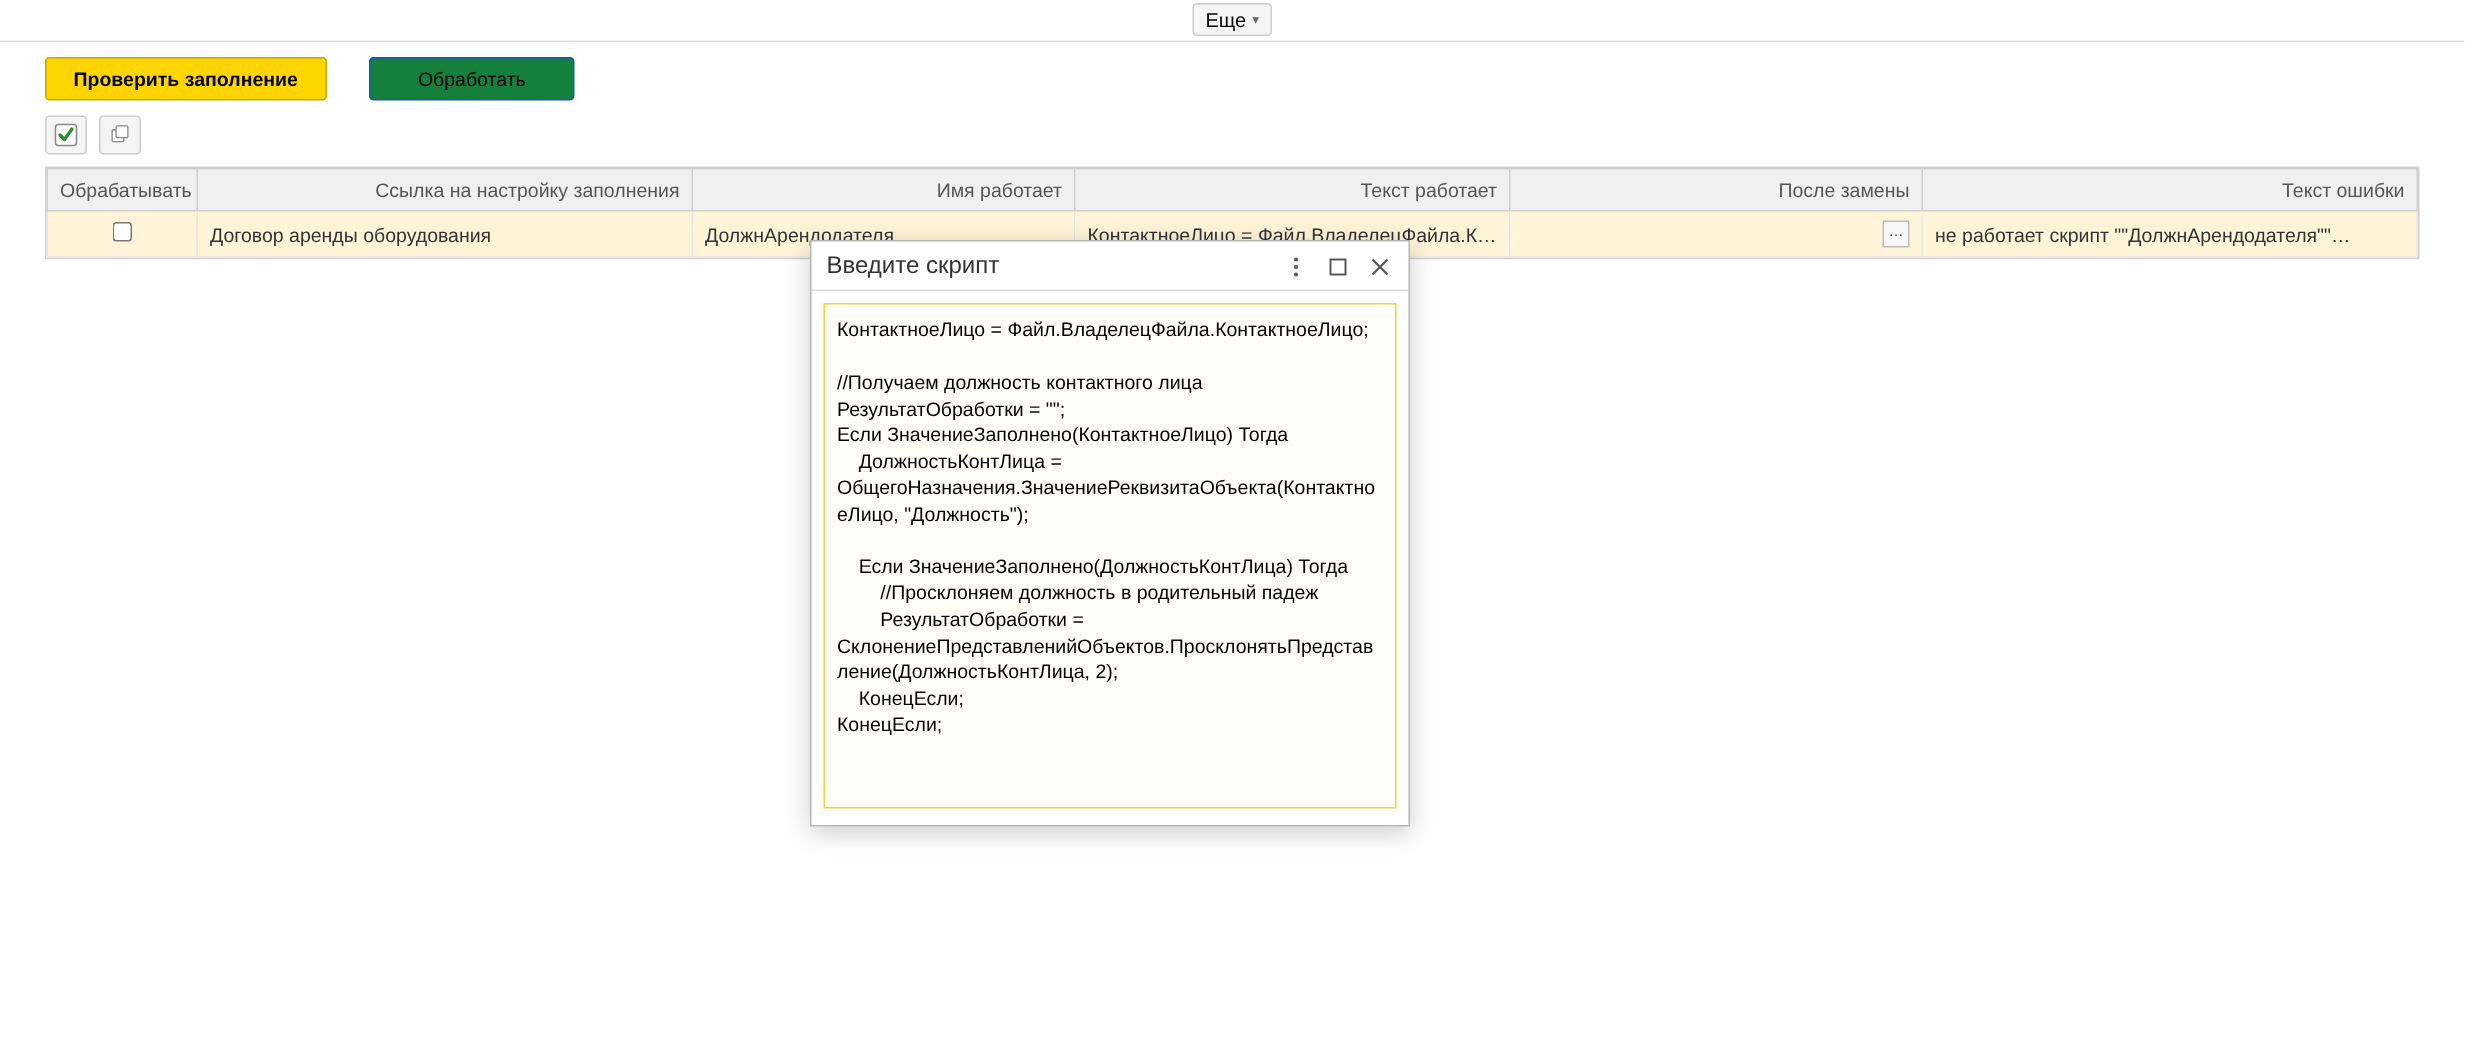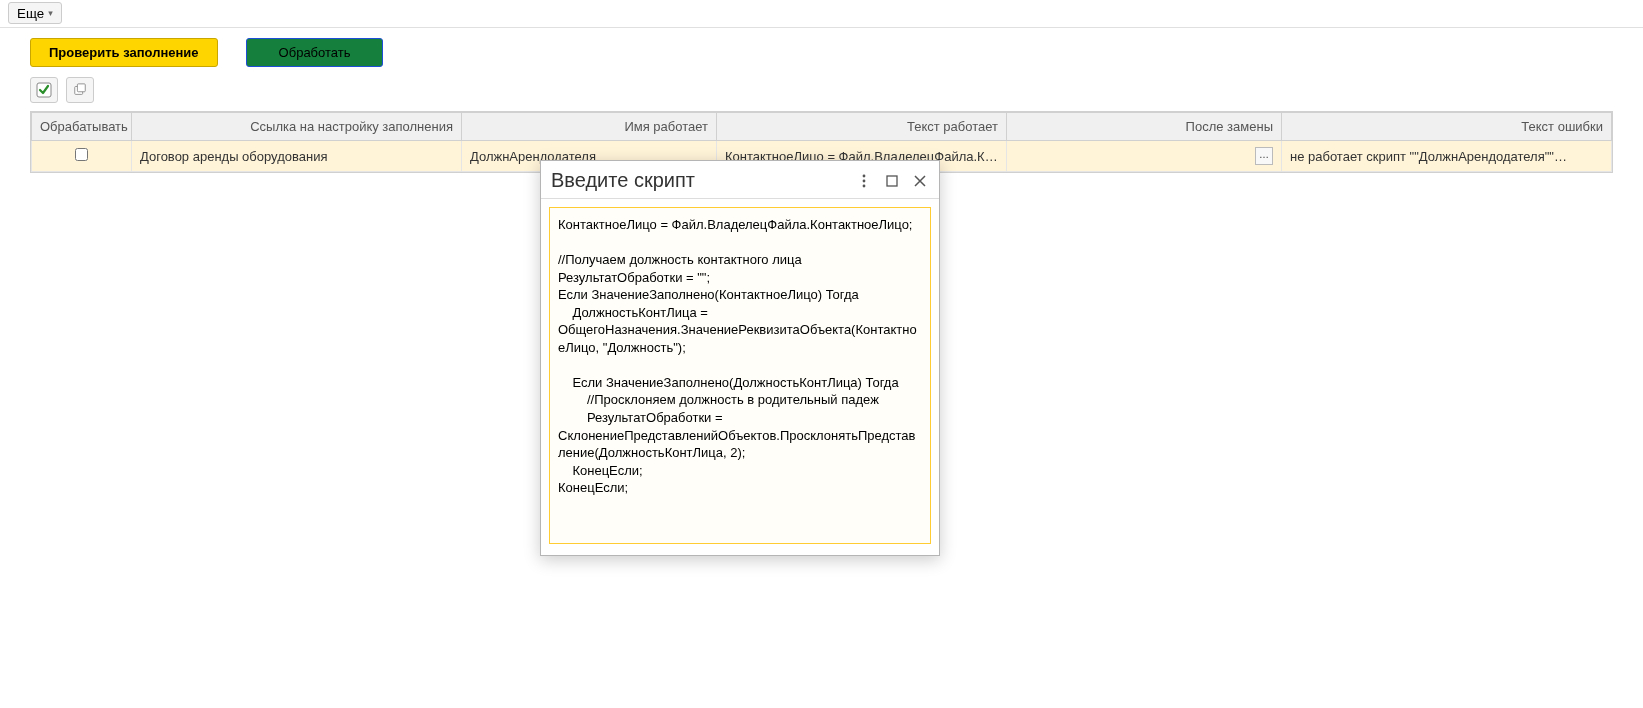--- a/index.html
+++ b/index.html
@@ -6,21 +6,21 @@
     body {
       font-family: Arial, sans-serif;
       font-size: 13px;
       background: #fff;
       color: #333;
       overflow: hidden;
     }
     .top-bar {
       height: 28px;
       display: flex;
-      justify-content: flex-start;
+      justify-content: center;
       padding: 2px 8px;
       border-bottom: 1px solid #e0e0e0;
     }
     .more-btn {
       border: 1px solid #ccc;
       background: #f5f5f5;
       padding: 2px 8px;
       border-radius: 3px;
       cursor: pointer;
       display: flex;
@@ -127,21 +127,21 @@
       background: #fff;
       box-shadow: 0 4px 16px rgba(0,0,0,0.2);
     }
     .dialog-title {
       display: flex;
       align-items: center;
       padding: 8px 10px 6px 10px;
       border-bottom: 1px solid #ddd;
     }
     .dialog-title-text {
-      font-size: 20px;
+      font-size: 16px;
       flex: 1;
     }
     .dialog-title-actions {
       display: flex;
       gap: 10px;
       align-items: center;
     }
     .title-icon {
       width: 18px;
       height: 18px;

